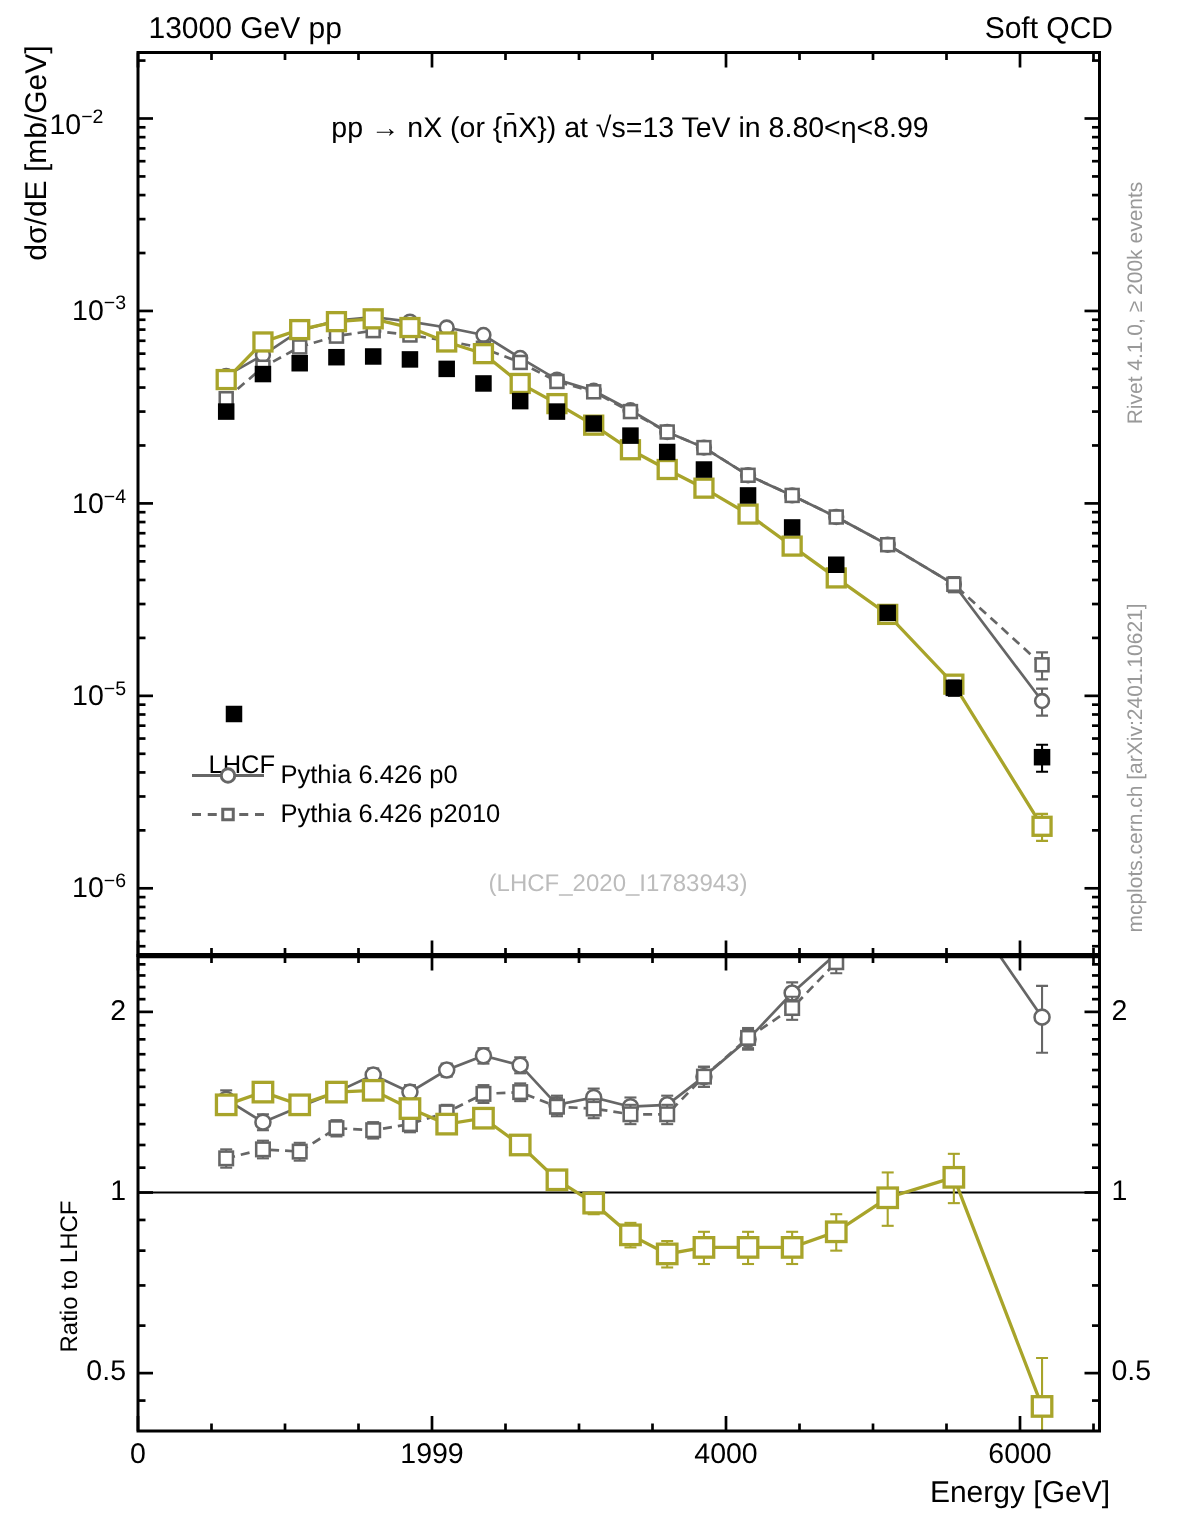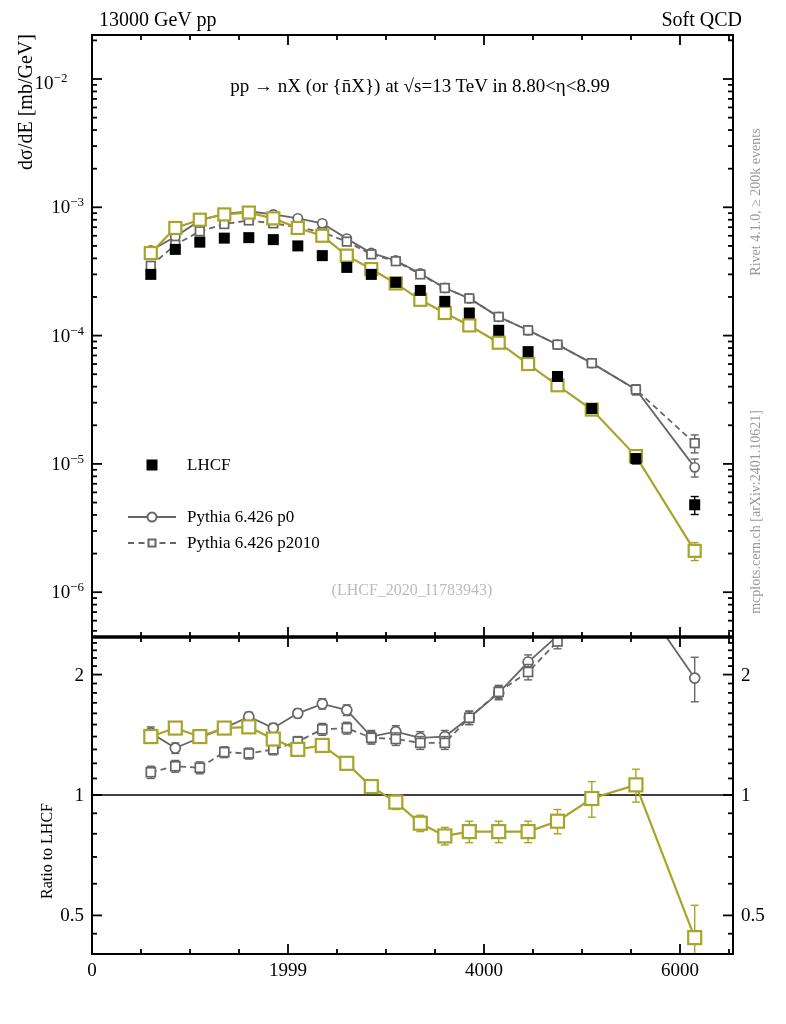--- a/index.html
+++ b/index.html
@@ -1,17 +1,17 @@
 <!DOCTYPE html>
 <html><head>
 <meta charset="utf-8">
 <style>
   html,body{margin:0;padding:0;background:#fff;}
   #page{position:relative;width:786px;height:1024px;background:#fff;overflow:hidden;
-        font-family:Liberation Serif, serif;color:#000;}
+        font-family:Liberation Sans, sans-serif;color:#000;}
   #plot-svg{position:absolute;left:0;top:0;}
   .abs{position:absolute;white-space:nowrap;}
   .hdr{font-size:20px;top:8px;}
   #header-left{left:99px;}
   #header-right{right:44px;}
   #plot-title{left:420px;top:86px;transform:translate(-50%,-50%);font-size:19px;}
   .vlab{position:absolute;white-space:nowrap;transform:translate(-50%,-50%) rotate(-90deg);}
   #ylabel-main{left:25px;top:102px;font-size:20px;}
   #ylabel-ratio{left:47px;top:851px;font-size:16px;}
   #side-top{left:756px;top:202px;font-size:14px;color:#999;}
@@ -798,22 +798,23 @@
   <div class="abs hdr" id="header-left">13000 GeV pp</div>
   <div class="abs hdr" id="header-right">Soft QCD</div>
   <div class="abs" id="plot-title">pp → nX (or {n̄X}) at √s=13 TeV in 8.80&lt;η&lt;8.99</div>
 
   <div class="vlab" id="ylabel-main">dσ/dE [mb/GeV]</div>
   <div class="vlab" id="ylabel-ratio">Ratio to LHCF</div>
   <div class="vlab" id="side-top">Rivet 4.1.0, ≥ 200k events</div>
   <div class="vlab" id="side-bottom">mcplots.cern.ch [arXiv:2401.10621]</div>
 
   <div class="abs" id="watermark">(LHCF_2020_I1783943)</div>
+  <div class="abs" id="xlabel">Energy [GeV]</div>
 
-  <div class="leg-row" style="top:452px;">
+  <div class="leg-row" style="top:452px;flex-direction:column;">
     <span class="leg-sym">
         <span class="leg-mark m-lhcf"></span>
       </span>
     <span class="leg-label">LHCF</span>
   </div>
   <div class="leg-row" style="top:504px;justify-content:center;">
     <span class="leg-sym">
         <span class="leg-line"></span>
         <span class="leg-mark m-p0"></span>
       </span>

